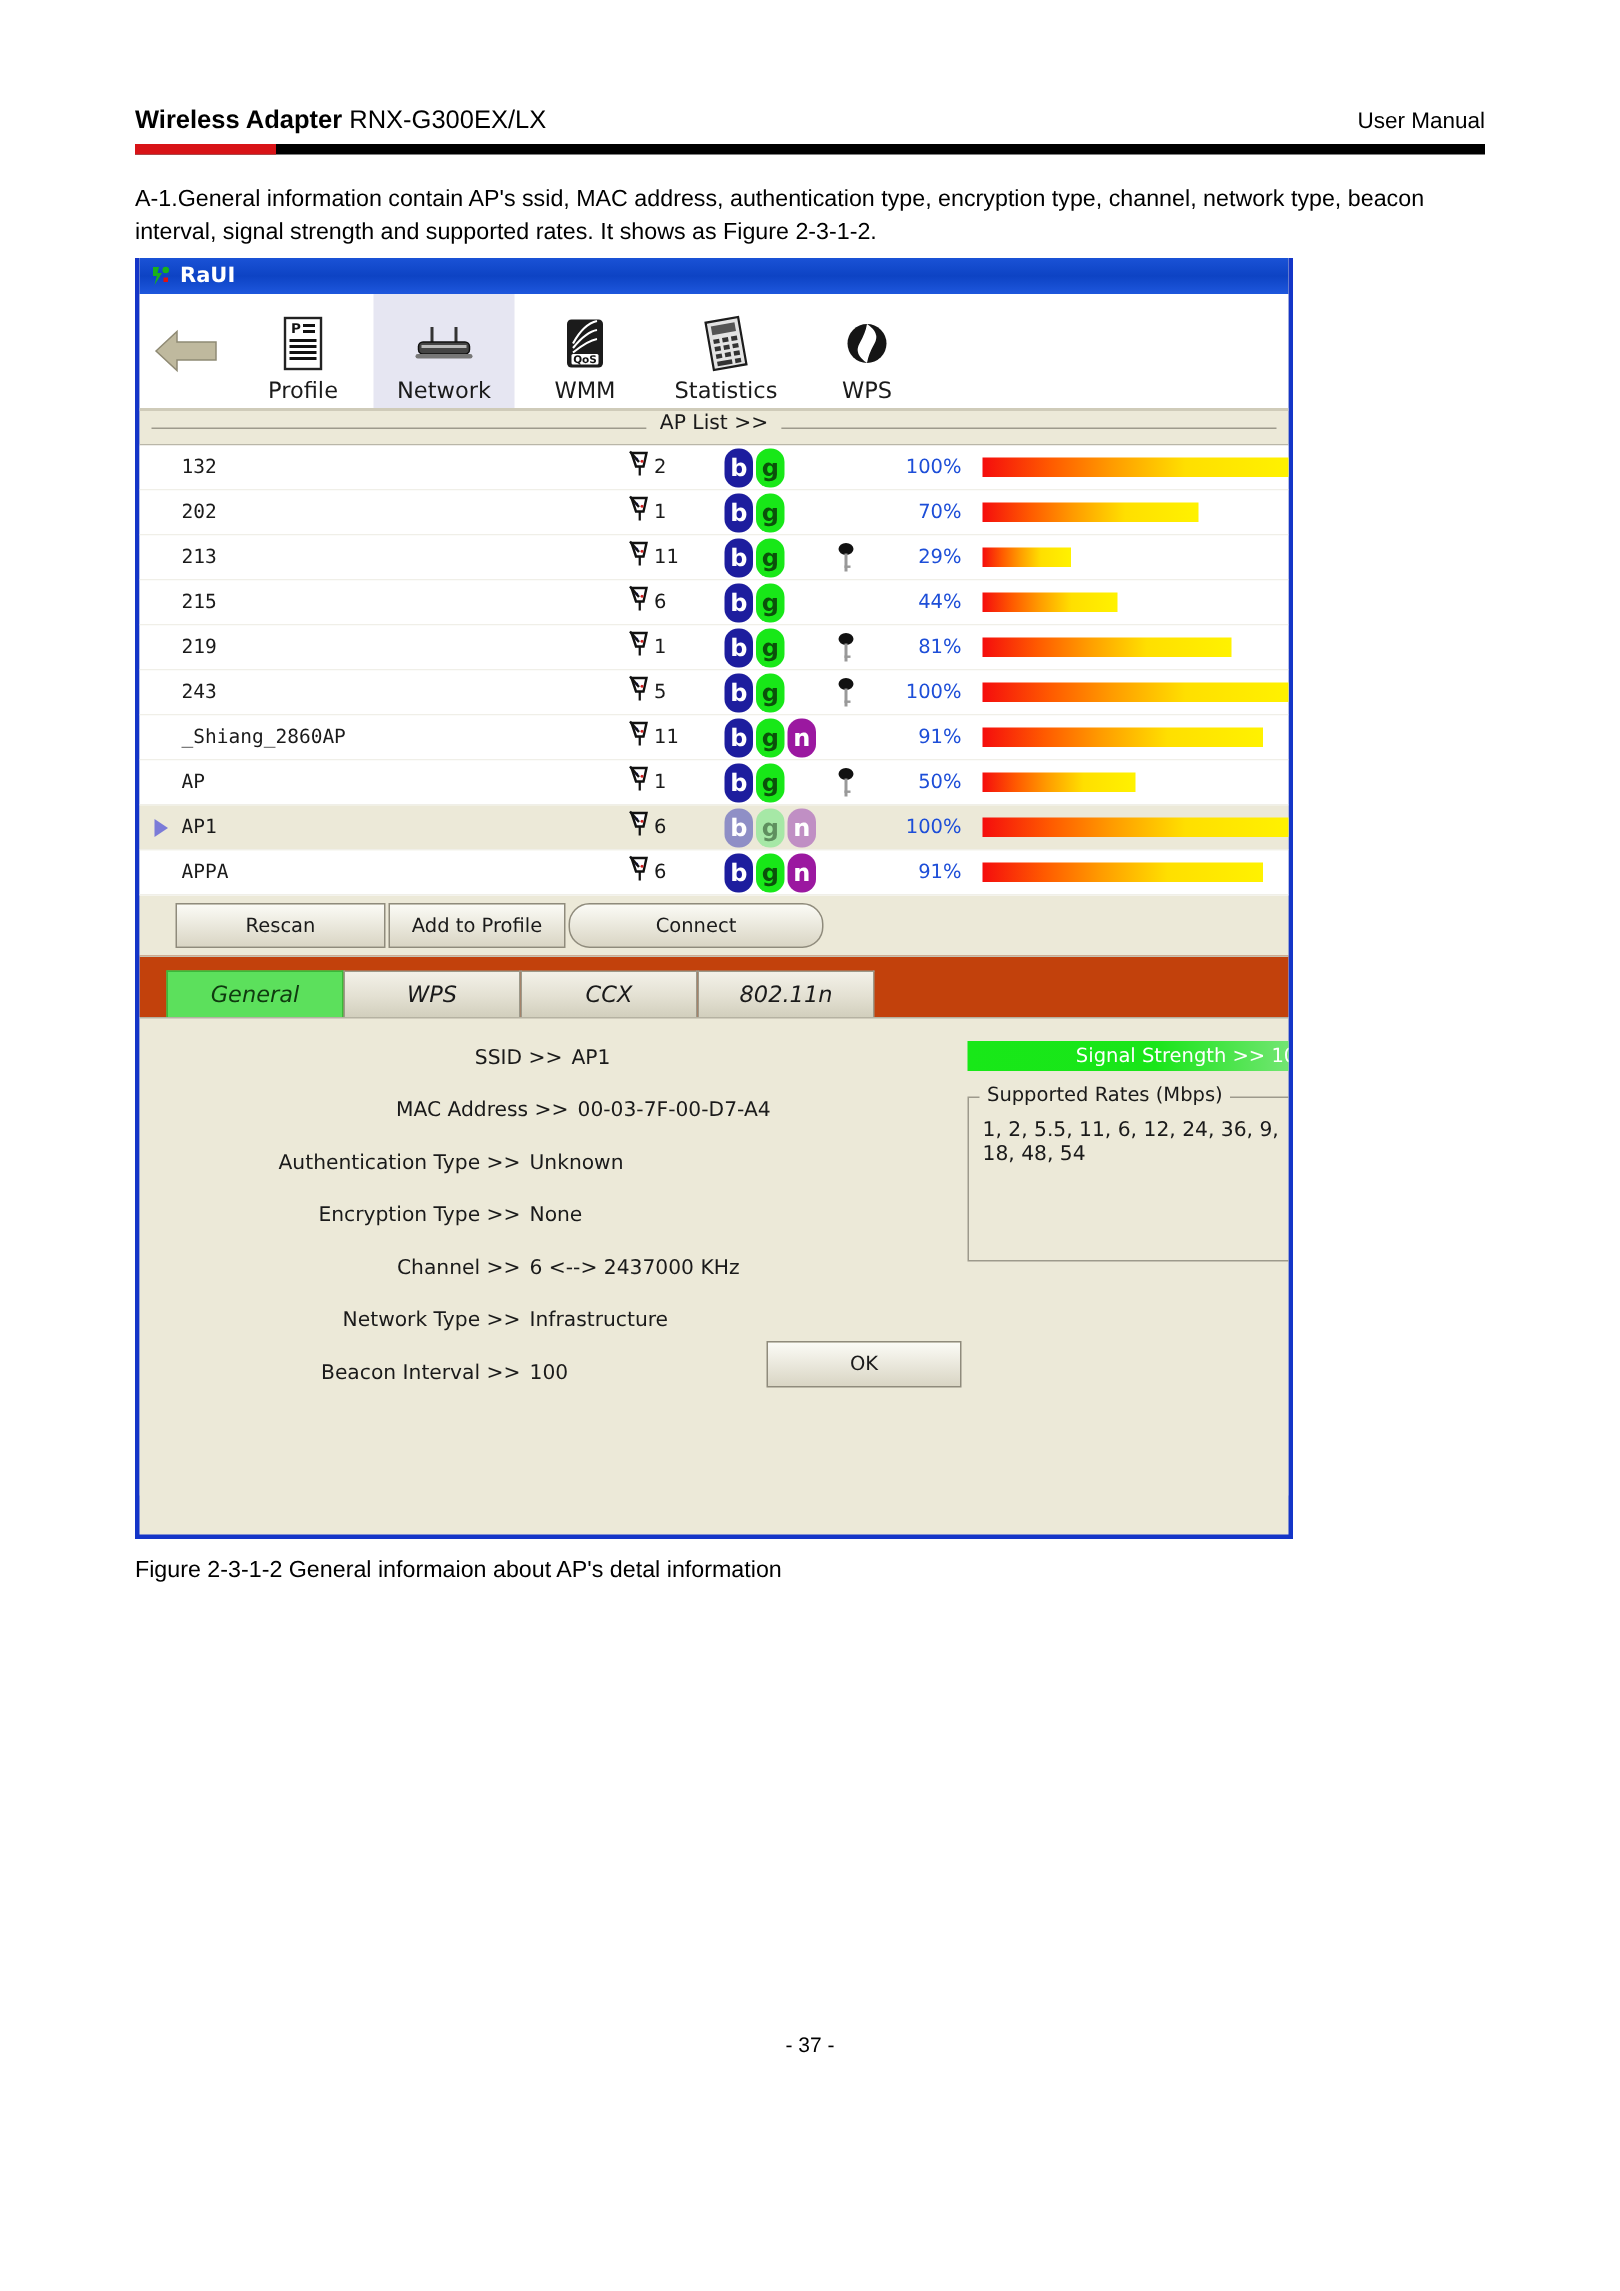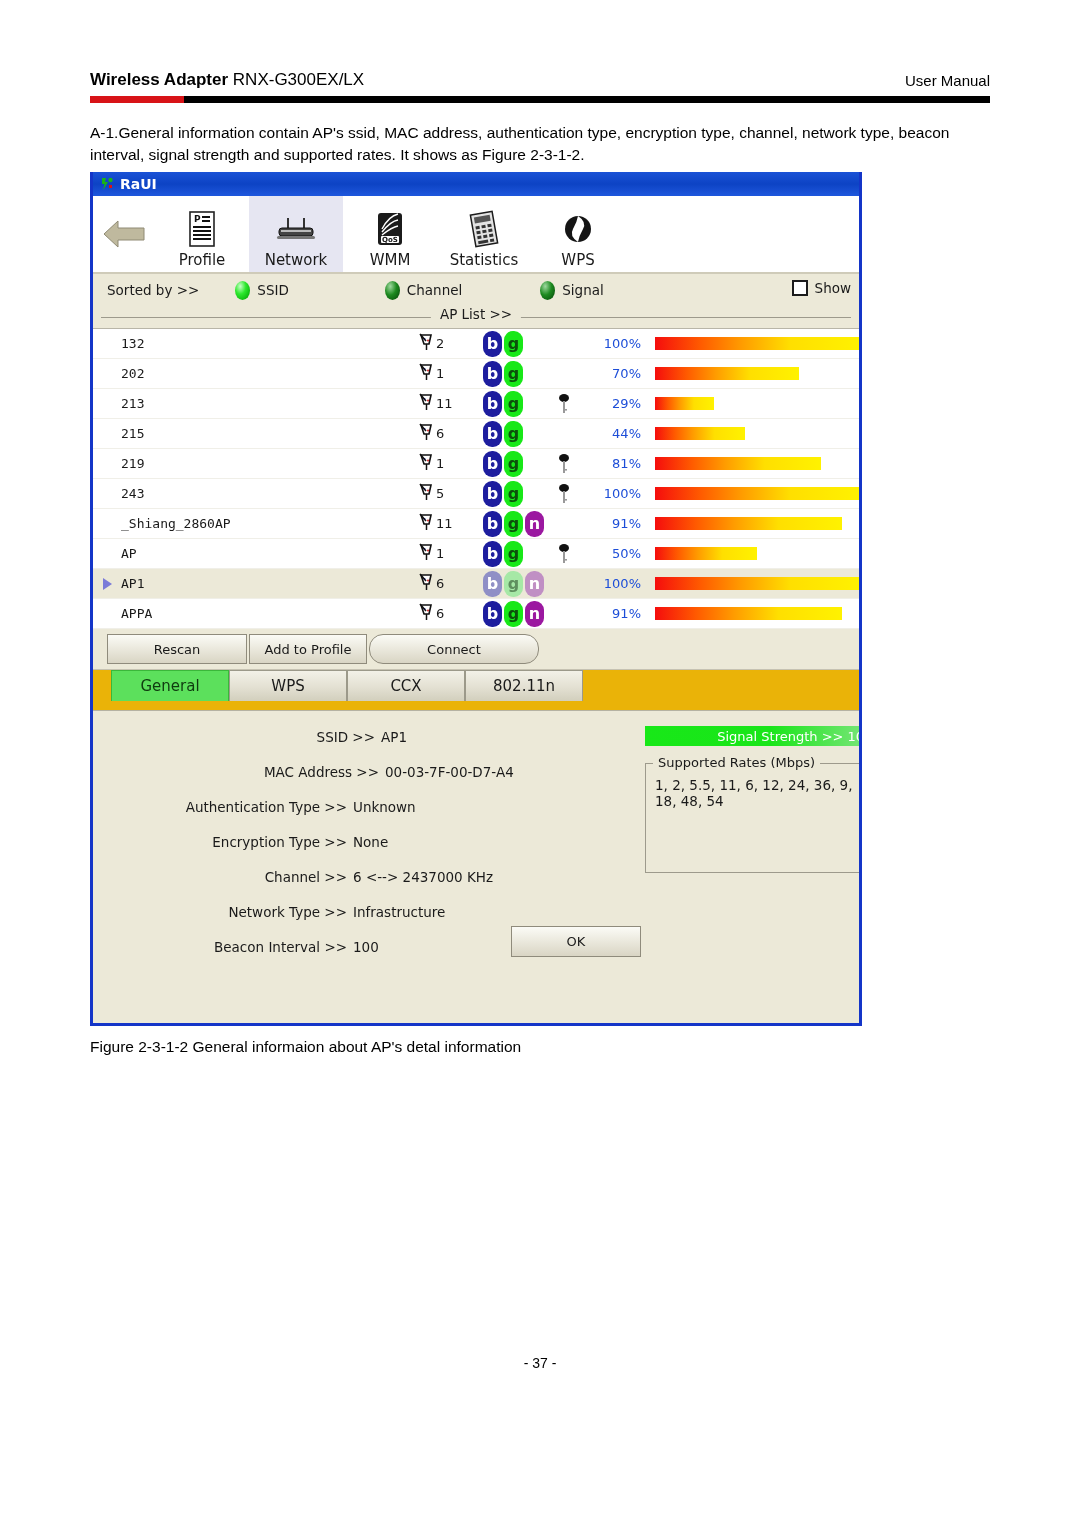--- a/index.html
+++ b/index.html
@@ -74,29 +74,29 @@
   .mode-g{background:#18e818;color:#0b520b;}
   .mode-n{background:#9b18a0;}
   .ap-row.selected .mode-b{background:#8f8fc6;}
   .ap-row.selected .mode-g{background:#a6e8a6;color:#5f8f5f;}
   .ap-row.selected .mode-n{background:#c08fc4;}
   .ap-lock{position:absolute;left:464px;width:14px;height:22px;}
   .ap-pct{position:absolute;left:500px;width:48px;text-align:right;font-family:"DejaVu Sans",sans-serif;font-size:13px;color:#1d4ed8;}
   .ap-bar{position:absolute;left:562px;height:13px;background:linear-gradient(90deg,#f50d0d 0%,#ff5a00 22%,#ff9b00 42%,#ffdf00 66%,#fff200 100%);}
 
   
-  #ap-actions{height:40px;background:#ece9d8;display:flex;align-items:center;padding-left:14px;gap:2px;}
+  #ap-actions{height:40px;background:#ece9d8;display:flex;align-items:center;padding-left:24px;gap:2px;}
   .win-btn{
     height:30px;border:1px solid #8f8b7c;background:linear-gradient(180deg,#fbfbf6 0%,#eceadf 45%,#d9d5c4 100%);
     font-family:"DejaVu Sans",sans-serif;font-size:13px;color:#1a1a1a;
     display:flex;align-items:center;justify-content:center;box-sizing:border-box;
   }
 
   
-  #tabstrip{height:40px;background:#eab308;display:flex;align-items:flex-start;padding-left:18px;border-top:1px solid #c6c2b2;}
+  #tabstrip{height:40px;background:#c2410c;display:flex;align-items:flex-end;padding-left:18px;border-top:1px solid #c6c2b2;font-style:italic;}
   .tab{
     height:31px;min-width:118px;padding:0 18px;border:1px solid #9c998a;border-bottom:none;box-sizing:border-box;
     display:flex;align-items:center;justify-content:center;
     font-family:"DejaVu Sans",sans-serif;font-size:15px;color:#1a1a1a;
     background:linear-gradient(180deg,#f3f1e8 0%,#e3e0d2 55%,#d2cfbd 100%);
   }
   .tab.active{background:#5ce05c;border-color:#3ab83a;color:#0f3a0f;}
 
   
   #detail{position:relative;background:#ece9d8;height:318px;border-top:1px solid #b5b2a2;}
@@ -235,43 +235,20 @@
         <svg width="32" height="38" viewBox="0 0 32 38">
           <circle cx="16" cy="19" r="13" fill="#151515"></circle>
           <path d="M16 6 q9 6 5 13 q-4 7 -5 13 q-9 -6 -5 -13 q4 -7 5 -13z" fill="#fff"></path>
         </svg>
       </div>
       <div class="tool-label">WPS</div>
     </div>
 
   </div>
 
-  <div id="sortbar">
-    <span style="margin-right:36px;">Sorted by &gt;&gt;</span>
-
-    <span class="radio-group" style="margin-right:96px;">
-      <span class="radio-led on"></span>
-      <span>SSID</span>
-    </span>
-
-    <span class="radio-group" style="margin-right:78px;">
-      <span class="radio-led off"></span>
-      <span>Channel</span>
-    </span>
-
-    <span class="radio-group">
-      <span class="radio-led off"></span>
-      <span>Signal</span>
-    </span>
-
-    <span id="showcb">
-      <span class="checkbox-sq"></span>
-      <span>Show</span>
-    </span>
-  </div>
 
   <div id="aplist-legend">
     <span class="rule"></span>
     <span class="cap">AP List &gt;&gt;</span>
   </div>
 
   <div id="aplist">
       <div class="ap-row">
         <span class="ap-ssid">132</span>
         <span class="ap-chan">

